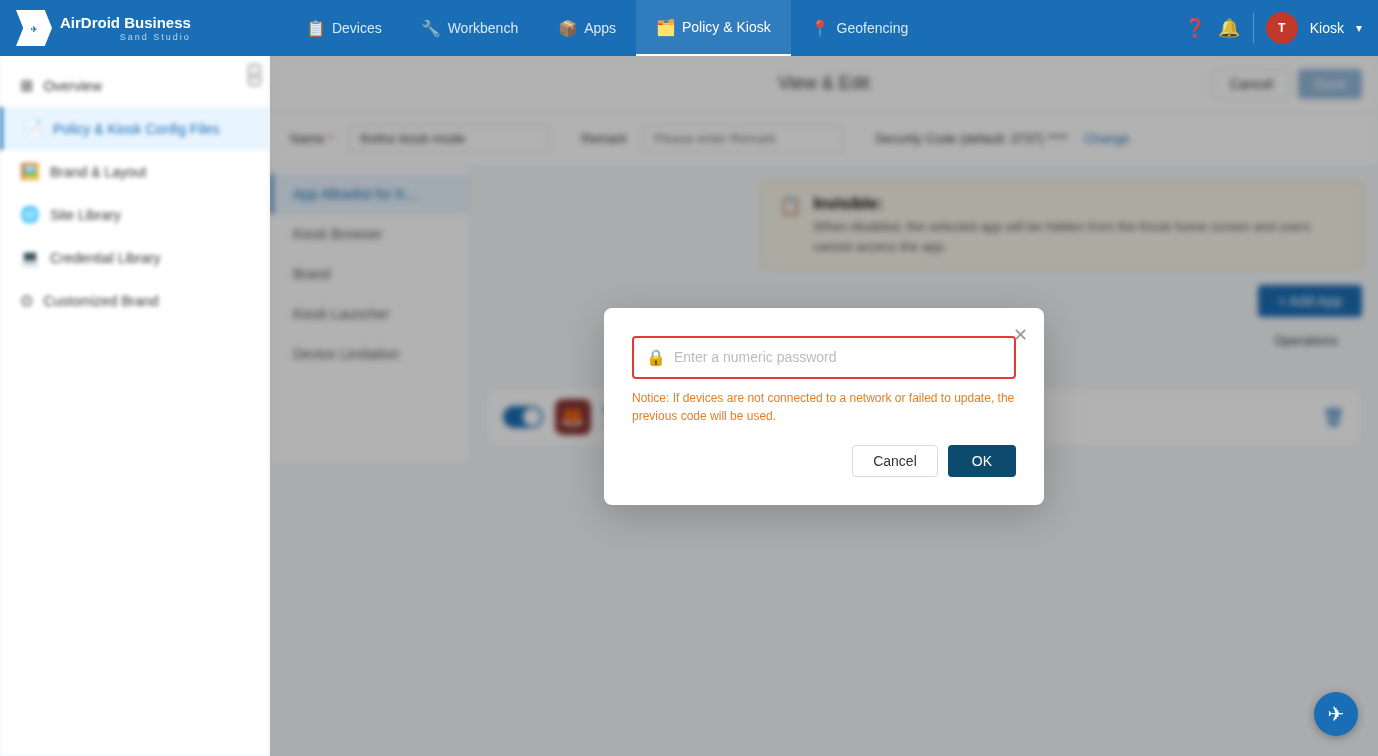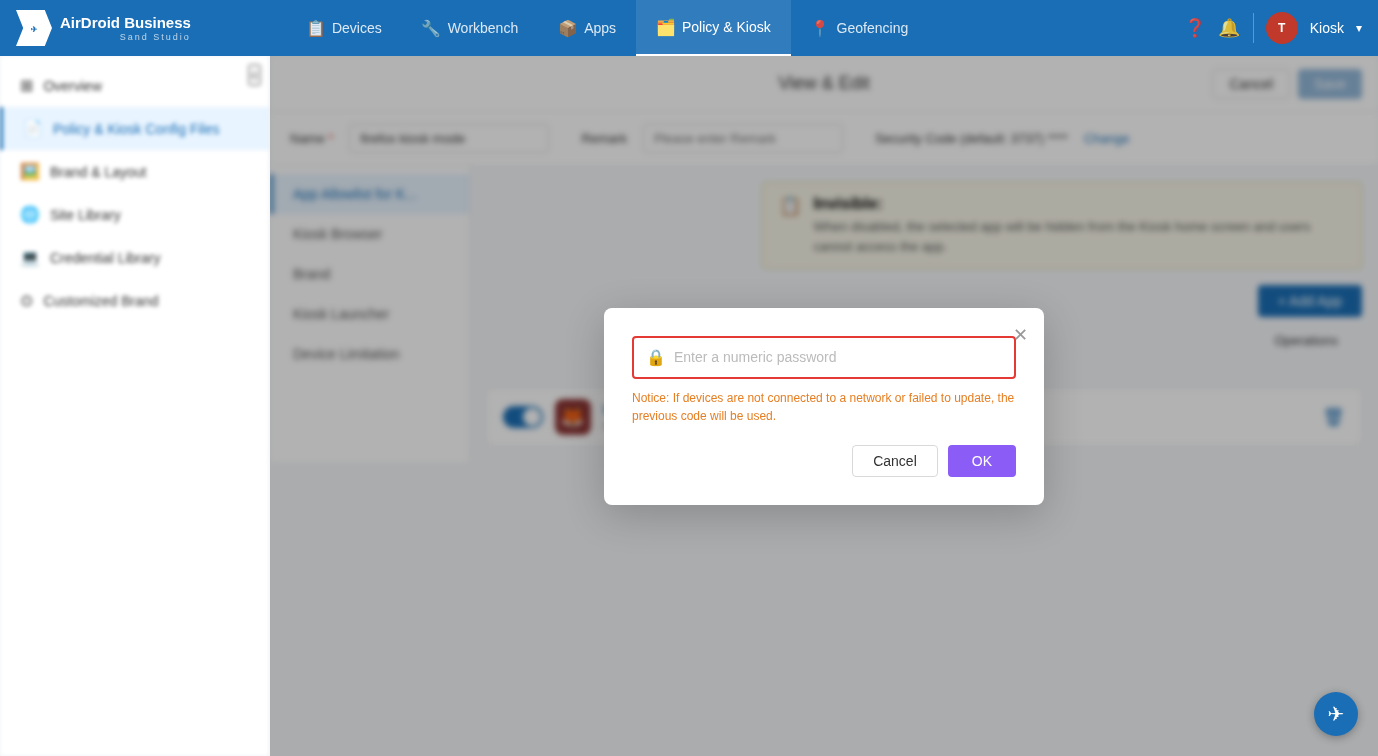--- a/index.html
+++ b/index.html
@@ -265,21 +265,21 @@
       display: flex;
       justify-content: flex-end;
       gap: 10px;
     }
     .btn-modal-cancel {
       padding: 7px 20px; border: 1px solid #d9d9d9;
       background: white; color: #333; cursor: pointer; border-radius: 4px; font-size: 14px;
     }
     .btn-modal-ok {
       padding: 7px 24px; border: none;
-      background: #8b5cf6; color: white; cursor: pointer; border-radius: 4px; font-size: 14px;
+      background: #0c4a6e; color: white; cursor: pointer; border-radius: 4px; font-size: 14px;
     }
 
     
     .chat-btn {
       position: absolute;
       bottom: 20px; right: 20px;
       width: 44px; height: 44px;
       background: #1a6eb5;
       border-radius: 50%;
       display: flex; align-items: center; justify-content: center;

